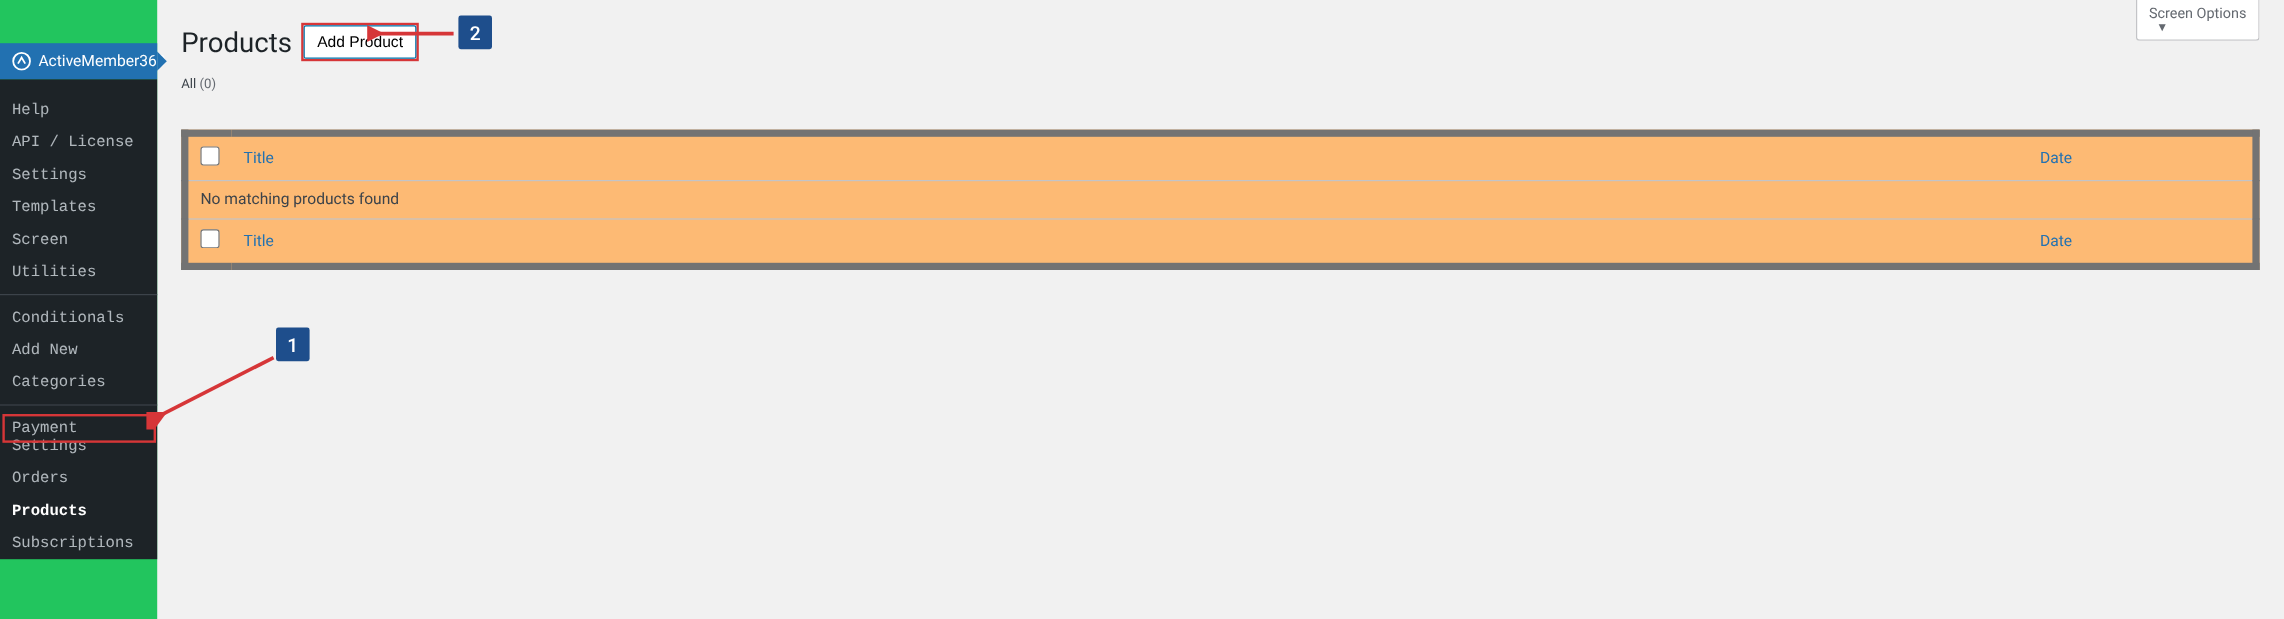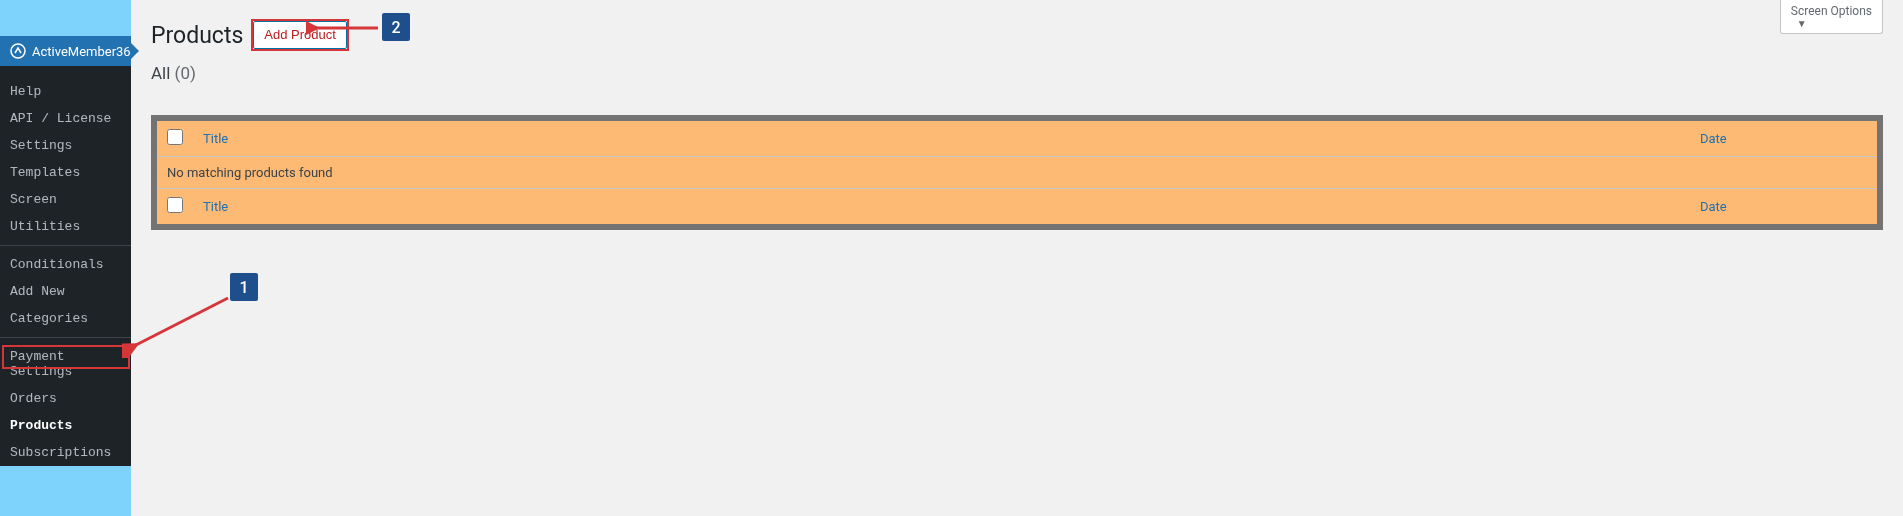--- a/index.html
+++ b/index.html
@@ -14,21 +14,21 @@
       position: relative;
     }
 
     
     .sidebar {
       position: absolute;
       left: 0;
       top: 0;
       width: 131px;
       height: 516px;
-      background: #7dd3fc;
+      background: #22c55e;
       color: #f0f0f1;
     }
 
     .sidebar-active-item {
       background: #2271b1;
       color: #fff;
       padding: 7px 10px 7px 10px;
       display: flex;
       align-items: center;
       font-size: 13px;
@@ -100,37 +100,37 @@
     .page-title {
       font-size: 23px;
       font-weight: 400;
       color: #1d2327;
       margin-right: 8px;
     }
 
     .add-button {
       border: 1px solid #0073aa;
       background: #fff;
-      color: #b91c1c;
+      color: #000000;
       padding: 4px 10px;
       font-size: 13px;
       cursor: pointer;
       border-radius: 2px;
       line-height: 1.4;
     }
 
     .add-button-wrap {
       border: 2px solid #d63638;
       padding: 0;
       display: inline-flex;
     }
 
     .filter-links {
       margin-bottom: 12px;
-      font-size: 17px;
+      font-size: 11px;
     }
 
     .filter-link {
       color: #3c434a;
     }
 
     .filter-count {
       color: #646970;
     }
 

